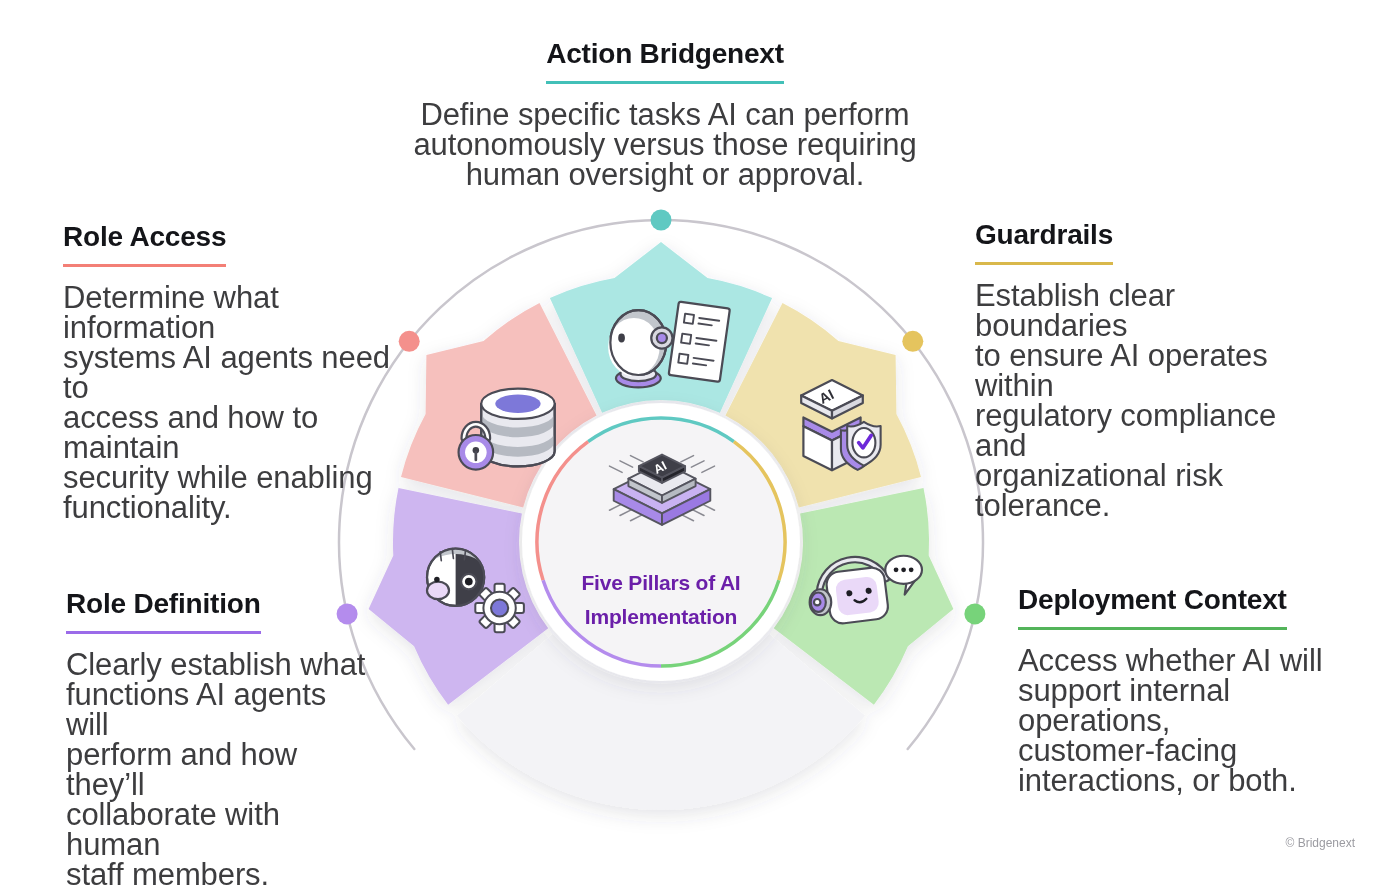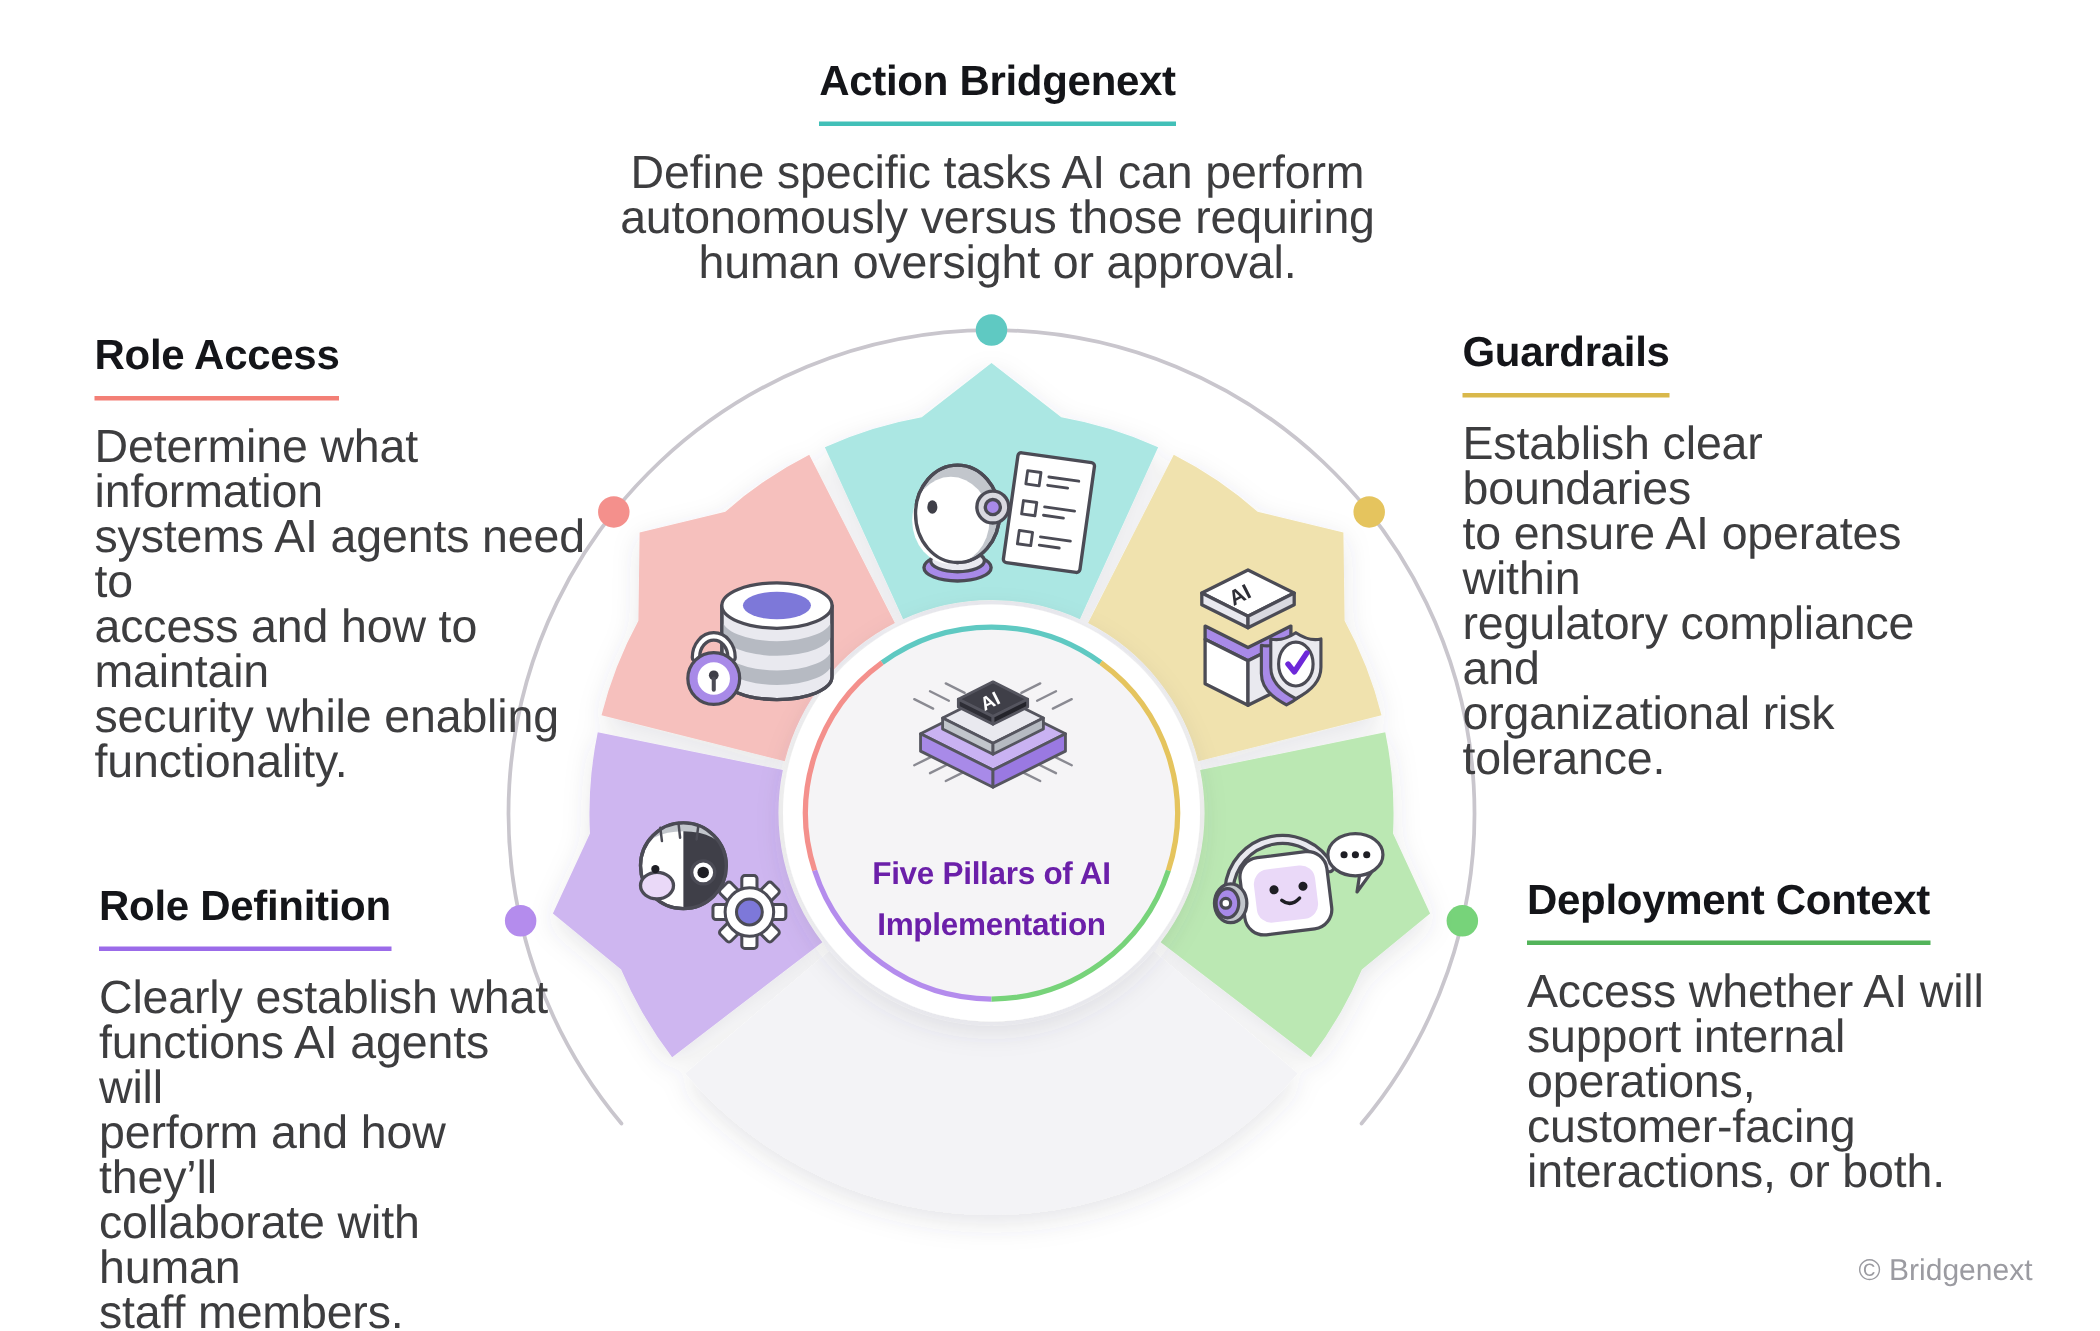--- a/index.html
+++ b/index.html
@@ -21,21 +21,21 @@
   #block-action{left:395px;top:38px;width:540px;text-align:center;}
   #block-data{left:63px;top:221px;width:345px;}
   #block-guardrails{left:975px;top:219px;width:350px;}
   #block-role{left:66px;top:588px;width:300px;}
   #block-deployment{left:1018px;top:584px;width:335px;}
   .center-title{
     position:absolute;left:501px;top:521px;width:320px;text-align:center;
     font-size:21px;font-weight:700;line-height:34px;letter-spacing:-0.2px;margin-top:45px;
   }
   .copyright{
-    position:absolute;right:45px;top:836px;font-size:20px;color:#9b9ba1;
+    position:absolute;right:45px;top:836px;font-size:12px;color:#9b9ba1;
   }
 </style>
 </head>
 <body>
 
 <div class="canvas">
 
   <svg viewBox="0 0 1400 887" width="1400" height="887">
     <defs>
       <filter id="ds" x="-15%" y="-15%" width="130%" height="135%">

